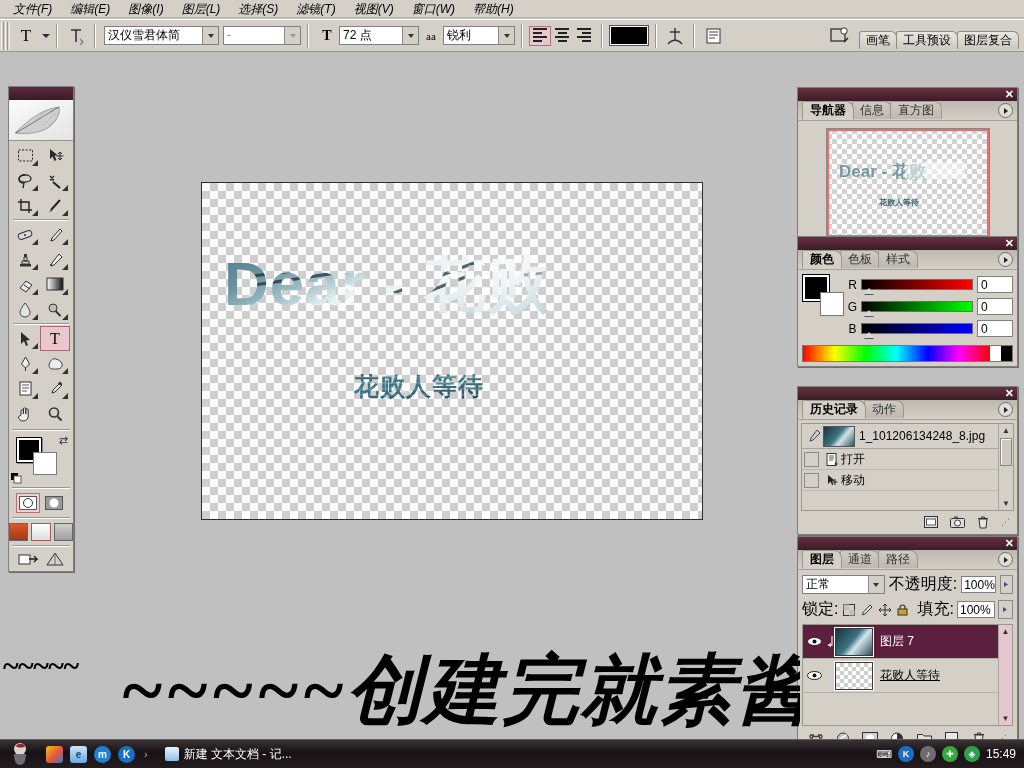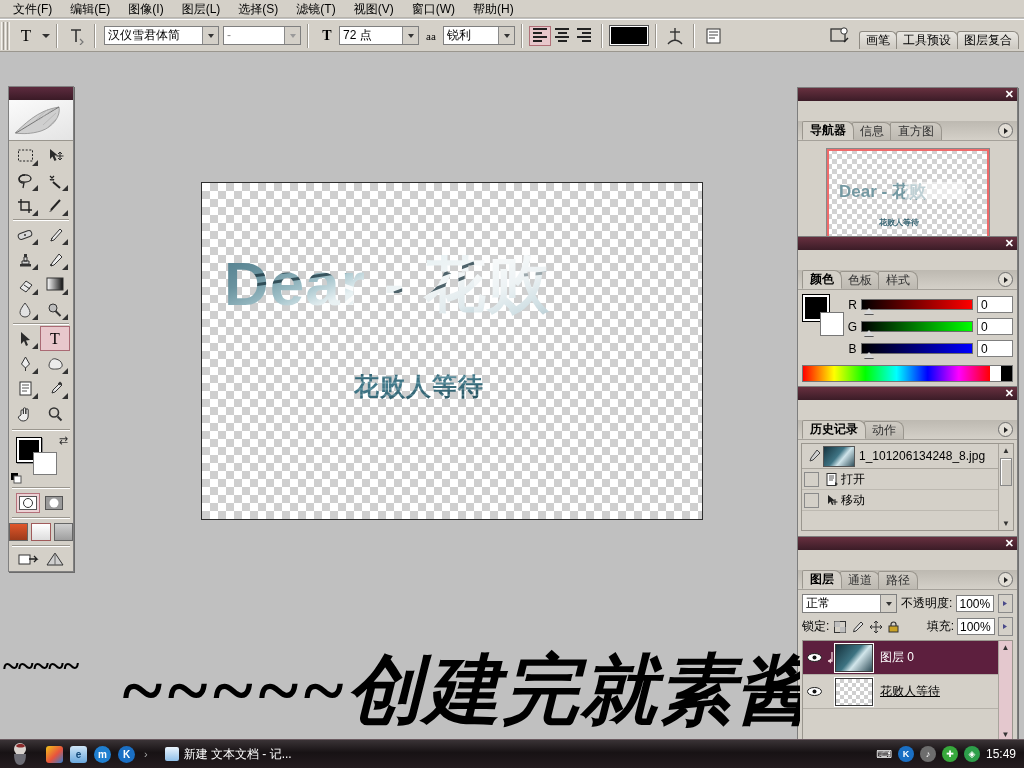--- a/index.html
+++ b/index.html
@@ -9,21 +9,21 @@
     font-family:"Liberation Sans","DejaVu Sans",sans-serif;
     font-size:12px;color:#000;
     -webkit-font-smoothing:none;
   }
   #app{position:relative;width:1024px;height:768px;overflow:hidden;background:#c0c0c0;}
 
   
   .menubar{position:absolute;left:0;top:0;width:1024px;height:18px;
     background:#d4d0c8;display:flex;align-items:center;padding-left:4px;box-sizing:border-box;
     border-bottom:1px solid #b8b4ac;}
-  .menuitem{padding:1px 9px;font-size:12px;line-height:14px;cursor:default;white-space:nowrap;}
+  .menuitem{padding:1px 9px;font-size:12px;line-height:14px;cursor:default;white-space:nowrap;font-style:italic;}
 
   
   .optionsbar{position:absolute;left:0;top:19px;width:1024px;height:33px;
     background:#d4d0c8;border-top:1px solid #fff;border-bottom:1px solid #9a968e;
     display:flex;align-items:center;box-sizing:border-box;}
   .grip{width:9px;height:28px;margin:0 3px 0 1px;
     background:repeating-linear-gradient(to right,#f4f2ee 0 1px,#d4d0c8 1px 2px,#9a968e 2px 3px,#d4d0c8 3px 4px);}
   .ob-sep{width:1px;height:24px;background:#9a968e;border-right:1px solid #fff;margin:0 6px;}
   .tool-btn{width:26px;height:24px;display:flex;align-items:center;justify-content:center;
     font-size:15px;font-family:"Liberation Serif",serif;}
@@ -87,22 +87,22 @@
     overflow:hidden;}
   .art-big{position:absolute;left:22px;top:72px;width:462px;height:62px;}
   .art-small{position:absolute;left:150px;top:188px;width:162px;height:30px;}
 
   
   .panel{position:absolute;left:797px;width:221px;background:#d4d0c8;
     border:1px solid #7d7d7d;box-shadow:1px 1px 0 #6f6f6f;box-sizing:border-box;}
   .p-title{height:13px;background:linear-gradient(#67303f,#3b1c27);position:relative;}
   .p-close{position:absolute;right:3px;top:0px;color:#fff;font-size:11px;line-height:12px;
     font-weight:bold;font-family:"Liberation Sans",sans-serif;}
-  .p-tabs{height:19px;display:flex;align-items:flex-end;padding-left:4px;position:relative;
-    background:linear-gradient(#bdb9b1,#d4d0c8);border-bottom:1px solid #a5a19a;margin-top:20px;}
+  .p-tabs{height:19px;display:flex;padding-left:4px;position:relative;
+    background:linear-gradient(#bdb9b1,#d4d0c8);border-bottom:1px solid #a5a19a;}
   .p-tab{height:17px;padding:0 7px;font-size:12px;line-height:16px;
     background:linear-gradient(#cfcbc3,#bdb9b1);border:1px solid #9a968e;border-bottom:none;
     border-radius:2px 8px 0 0;margin-right:-2px;color:#333;}
   .p-tab.on{background:#d4d0c8;color:#000;font-weight:bold;border-bottom:1px solid #d4d0c8;z-index:2;}
   .p-menu{position:absolute;right:4px;top:2px;width:13px;height:13px;border-radius:50%;
     border:1px solid #6d6d6d;background:#e2ded6;display:flex;align-items:center;justify-content:center;}
   .p-menu:after{content:"";width:0;height:0;border-left:4px solid #222;
     border-top:3px solid transparent;border-bottom:3px solid transparent;margin-left:1px;}
   .p-body{padding:4px;}
 
@@ -155,21 +155,21 @@
   .hist-sb{position:absolute;right:0;top:0;width:14px;bottom:0;background:#d4d0c8;border-left:1px solid #a9a59d;}
   .sb-arrow{height:13px;display:flex;align-items:center;justify-content:center;font-size:8px;color:#333;}
   .sb-thumb{margin:1px;height:26px;background:#cdc9c1;border:1px solid #888;box-shadow:inset 1px 1px 0 #fff;}
   .p-foot{display:flex;align-items:center;justify-content:flex-end;gap:10px;height:18px;padding:2px 4px 0;}
   .footico{width:16px;height:15px;display:flex;align-items:center;justify-content:center;}
 
   
   .lay-row1{display:flex;align-items:center;gap:4px;margin-bottom:4px;}
   .lay-row2{display:flex;align-items:center;gap:3px;margin-bottom:4px;font-size:12px;}
   .blend{width:96px;}
-  .lbl{font-size:12px;white-space:nowrap;}
+  .lbl{font-size:16px;white-space:nowrap;}
   .pctbox{width:38px;height:17px;background:#fff;border:1px solid #7f7f7f;font-size:12px;
     line-height:16px;padding-left:2px;box-sizing:border-box;}
   .arrbtn{width:13px;height:17px;background:#d4d0c8;border:1px solid #8a8a8a;
     display:flex;align-items:center;justify-content:center;}
   .lockico{width:15px;height:15px;display:flex;align-items:center;justify-content:center;}
   .layers-list{background:#d4d0c8;border:1px solid #9a968e;height:100px;position:relative;overflow:hidden;}
   .lrow{display:flex;align-items:center;height:33px;border-bottom:1px solid #b5b1a9;position:relative;}
   .lrow.sel{background:#5d1f3e;color:#fff;}
   .eye{width:22px;height:33px;display:flex;align-items:center;justify-content:center;}
   .clipmark{width:10px;font-size:11px;display:flex;align-items:center;justify-content:center;}
@@ -801,21 +801,21 @@
                 <circle cx="7.5" cy="5.5" r="2" fill="#111"></circle>
               </svg>
           </div>
           <div class="clipmark">
             <svg width="9" height="16">
                 <path d="M6 2v9H2" stroke="#f0d0d8" stroke-width="1.3" fill="none"></path>
                 <path d="M2 11l3-2.5v5z" fill="#f0d0d8"></path>
               </svg>
           </div>
           <div class="lthumb img"></div>
-          <span class="lname">图层 0</span>
+          <span class="lname">图层 7</span>
         </div>
         <div class="lrow">
           <div class="eye">
             <svg width="15" height="11">
                 <ellipse cx="7.5" cy="5.5" rx="7" ry="4" fill="#fff" stroke="#222"></ellipse>
                 <circle cx="7.5" cy="5.5" r="2" fill="#111"></circle>
               </svg>
           </div>
           <div class="clipmark"></div>
           <div class="lthumb trans"></div>

